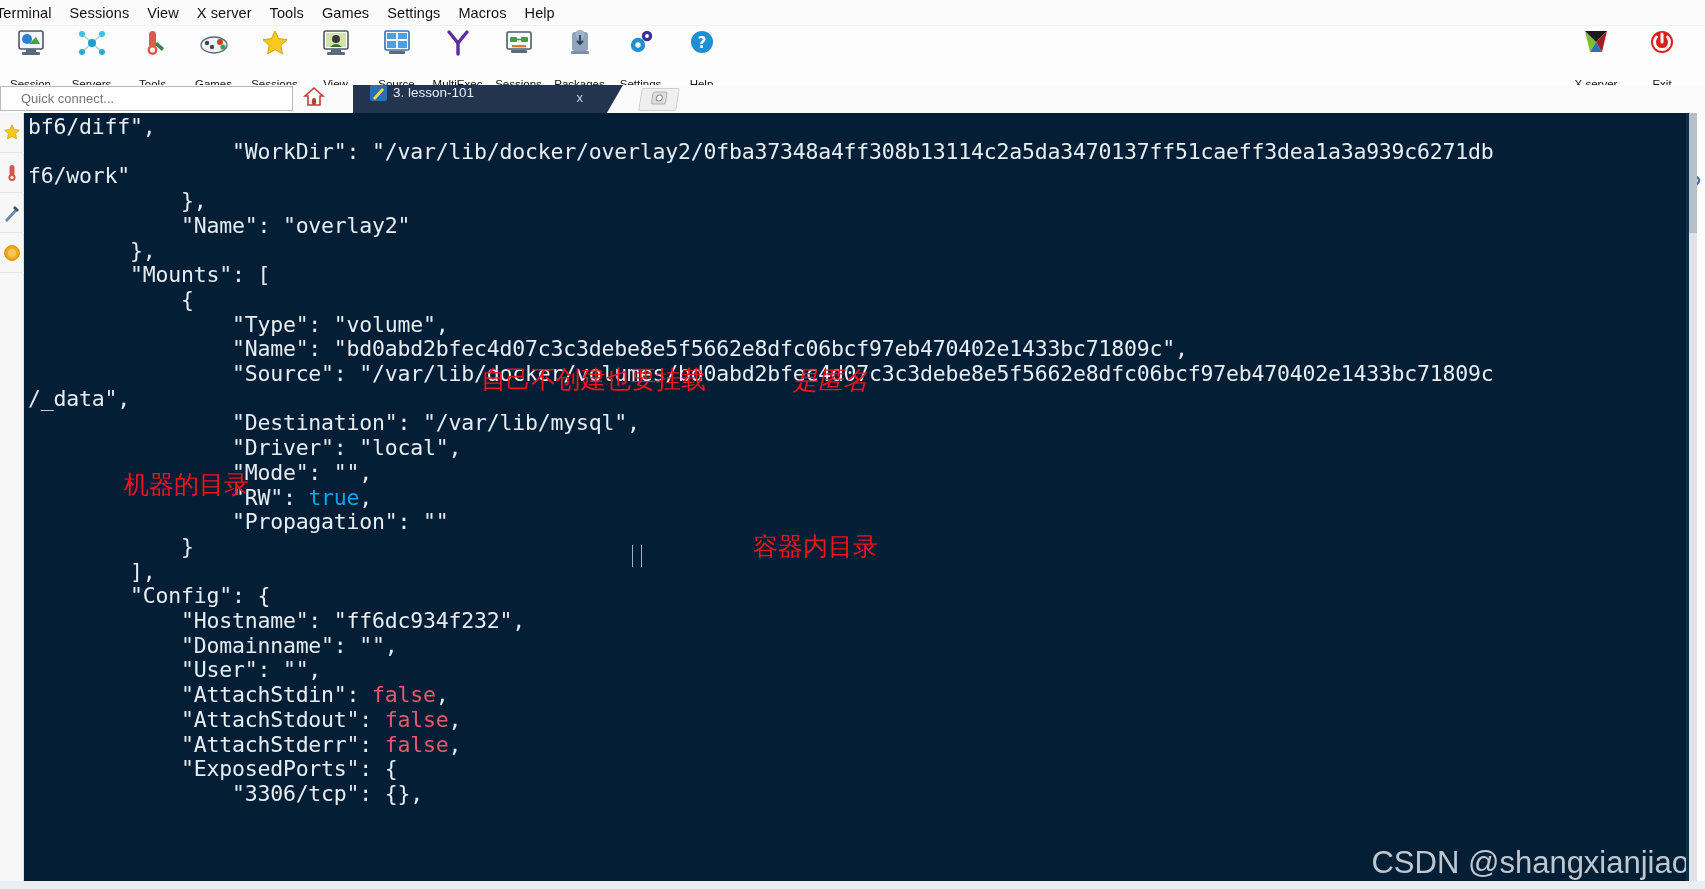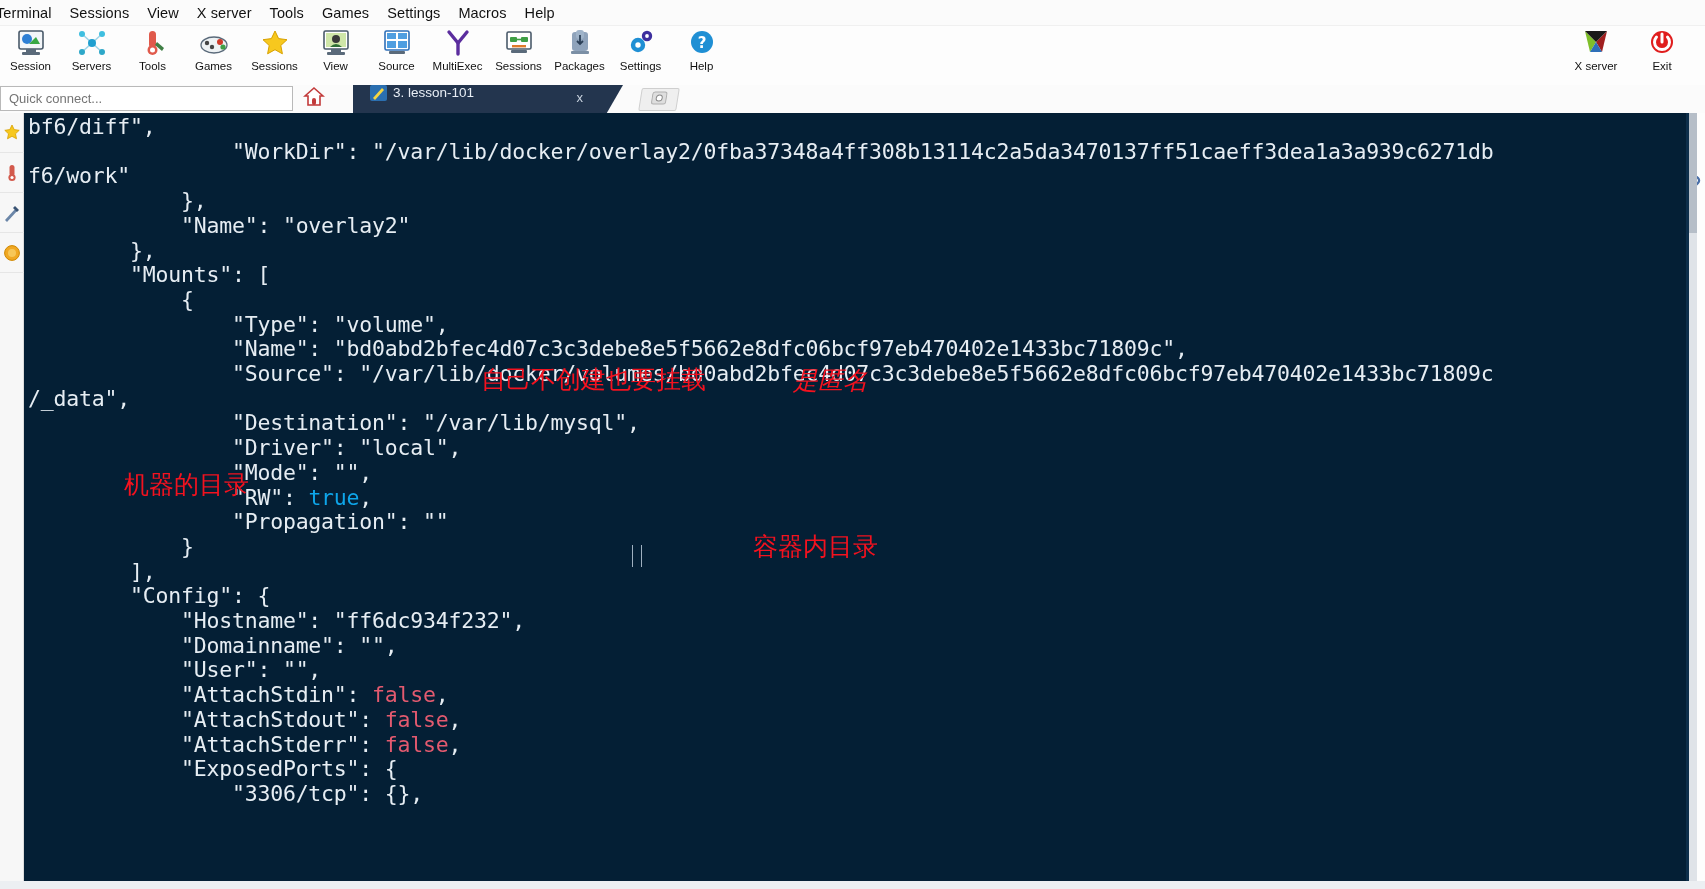--- a/index.html
+++ b/index.html
@@ -30,33 +30,33 @@
     position: absolute; top: 26px; left: 0; width: 1705px; height: 59px;
     background: #fdfdfd;
     display: flex; align-items: flex-start;
   }
   .tb-item {
     width: 61px; height: 58px;
     display: flex; flex-direction: column; align-items: center; justify-content: flex-start;
     padding-top: 2px;
   }
   .tb-ico { width: 30px; height: 30px; position: relative; }
-  .tb-lbl { font-size: 11.5px; color: #111; margin-top: 2px; white-space: nowrap; }
+  .tb-lbl { font-size: 11.5px; color: #111; margin-top: 20px; white-space: nowrap; }
   .tb-right { position: absolute; right: 10px; top: 0; display: flex; }
   .tb-right .tb-item { width: 66px; }
 
   
   .tabstrip {
     position: absolute; top: 85px; left: 0; width: 1705px; height: 28px;
     background: #fbfbfb;
   }
   .quickconnect {
     position: absolute; left: 0px; top: 1px; width: 293px; height: 25px;
     background: #ffffff; border: 1px solid #b9b9b9;
-    font-size: 13px; color: #9a9a9a; padding: 3px 8px; line-height: 19px;
+    font-size: 13px; color: #9a9a9a; padding: 3px 20px; line-height: 19px;
   }
   .home-btn {
     position: absolute; left: 300px; top: 1px; width: 28px; height: 26px;
     display:flex; align-items:center; justify-content:center;
   }
   .tab-active {
     position: absolute; left: 353px; top: 0px; width: 270px; height: 28px;
     background: #23354e; color: #e8eef5;
     display: flex; align-items: flex-start;
     padding-left: 17px;
@@ -405,20 +405,21 @@
 
     <div class="cursor-i"></div>
 
     <div id="anno-layer">
         <div class="anno" style="left: 457px; top: 250px;">自己不创建也要挂载</div>
         <div class="anno" style="left: 769px; top: 251px; font-style: italic;">是匿名</div>
         <div class="anno" style="left: 100px; top: 355px;">机器的目录</div>
         <div class="anno" style="left: 681px; top: 417px; margin-left: 48px;">容器内目录</div>
       </div>
 
+    <div class="watermark">CSDN @shangxianjiao</div>
 
     <div class="term-border-r"></div>
     <div class="term-scroll">
       <div class="thumb"></div>
     </div>
   </div>
 
   <div class="bottom-strip"></div>
 </div>
 

